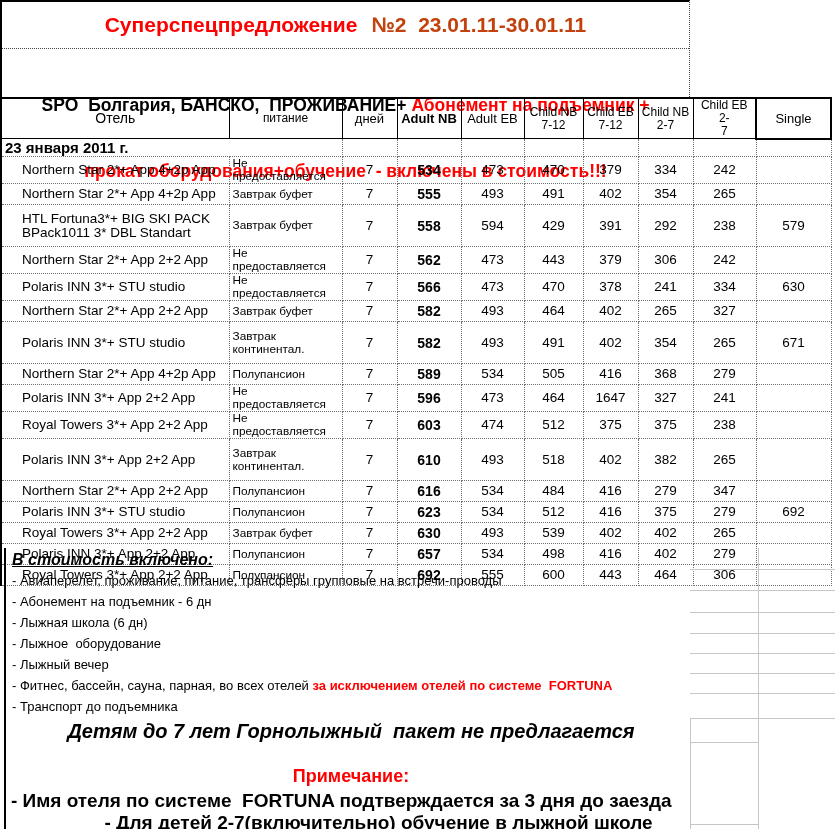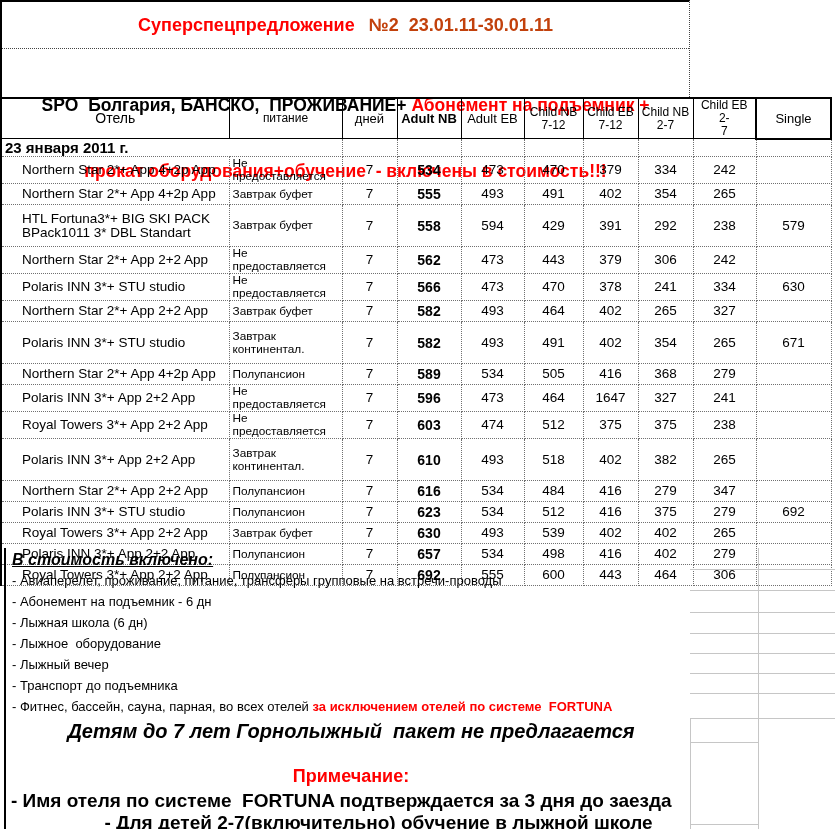--- a/index.html
+++ b/index.html
@@ -18,21 +18,21 @@
     position: absolute; top: 0; left: 0; width: 690px;
     border-top: 2px solid #000;
     border-left: 2px solid #000;
     border-right: 1px dotted #444;
   }
   .title-row {
     height: 47px;
     border-bottom: 1px dotted #444;
     display: flex; align-items: center; justify-content: center;
     gap: 14px;
-    font-weight: bold; font-size: 18px; white-space: pre;
+    font-weight: bold; font-size: 21px; white-space: pre;
   }
   .title-offer { color: #FF0000; }
   .title-dates { color: #c2410c; }
   .subtitle {
     height: 48px; padding-top: 1px;
     text-align: center; font-weight: bold;
     font-size: 17.5px; line-height: 22px;
     white-space: pre-wrap;
   }
   .red-text { color: #FF0000; }
@@ -359,22 +359,22 @@
   </table>
 
   <div class="bottom">
     <div class="included-heading">В стоимость включено:</div>
     <div>
         <div class="included-item"><span>- Авиаперелет, проживание, питание, трансферы групповые на встречи-проводы</span></div>
         <div class="included-item"><span>- Абонемент на подъемник - 6 дн</span></div>
         <div class="included-item"><span>- Лыжная школа (6 дн)</span></div>
         <div class="included-item"><span>- Лыжное  оборудование</span></div>
         <div class="included-item"><span>- Лыжный вечер</span></div>
+        <div class="included-item"><span>- Фитнес, бассейн, сауна, парная, во всех отелей </span><span class="red-bold">за исключением отелей по системе  FORTUNA</span></div>
         <div class="included-item"><span>- Транспорт до подъемника</span></div>
-        <div class="included-item"><span>- Фитнес, бассейн, сауна, парная, во всех отелей </span><span class="red-bold">за исключением отелей по системе  FORTUNA</span></div>
       </div>
     <div class="children-note">Детям до 7 лет Горнолыжный  пакет не предлагается</div>
     <div class="note-heading">Примечание:</div>
     <div>
         <div class="note-line first"><span>- Имя отеля по системе  FORTUNA подтверждается за 3 дня до заезда</span></div>
         <div class="note-line second"><span>- Для детей 2-7(включительно) обучение в лыжной школе не предусмотрено</span></div>
       </div>
   </div>
 
   <div class="gridline v" style="left:758px;top:548px;height:281px"></div>

